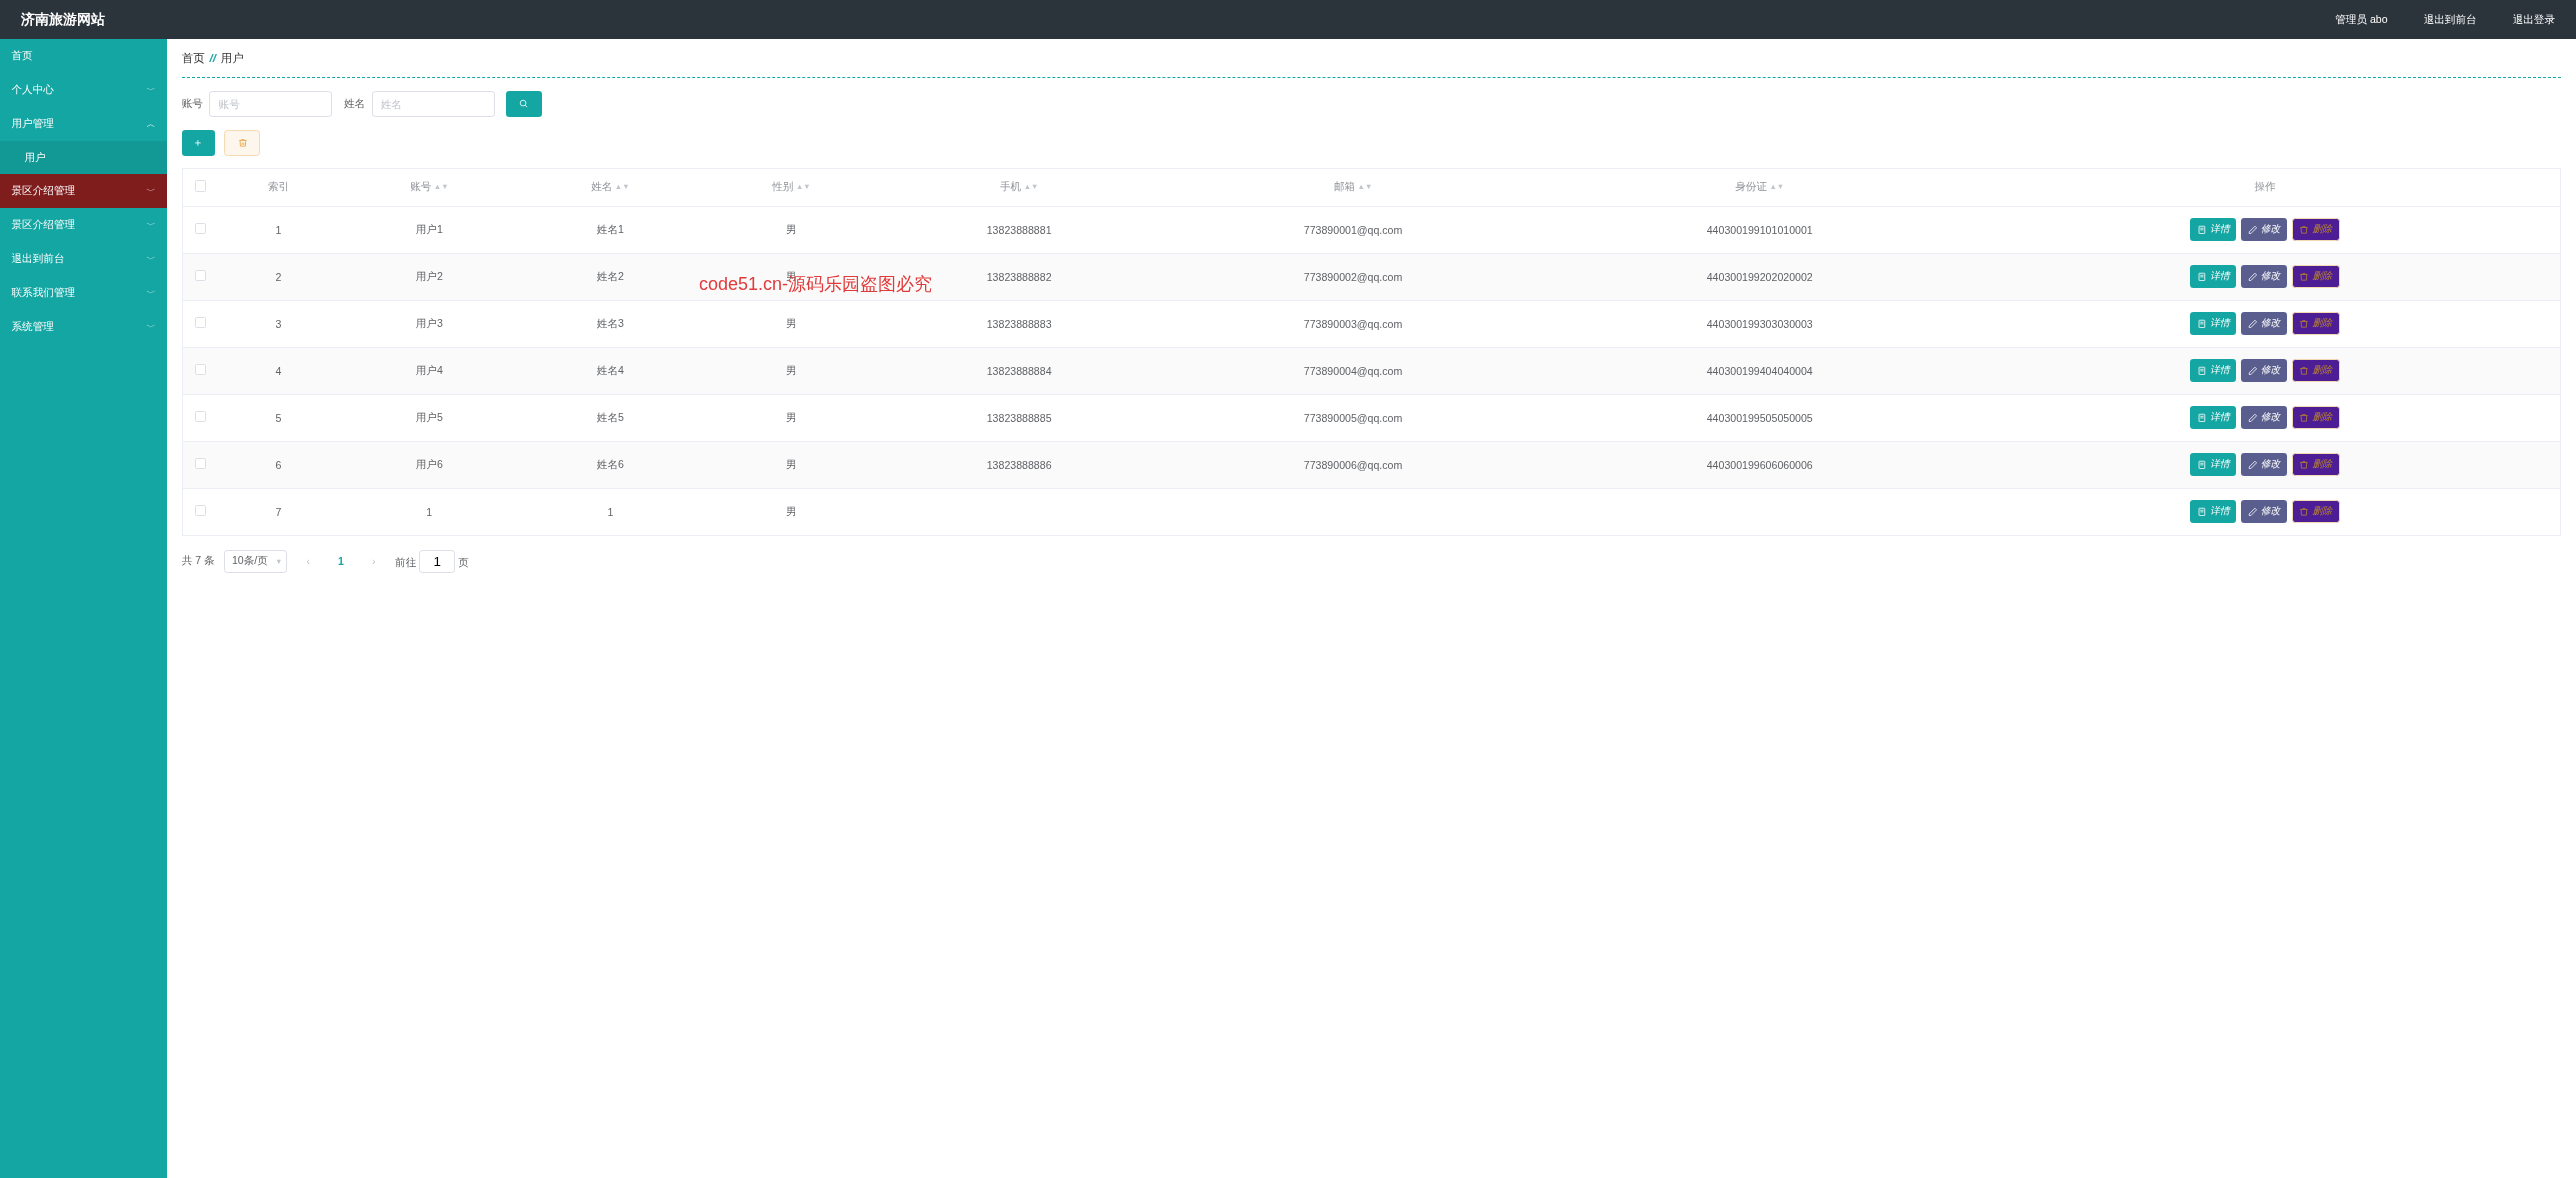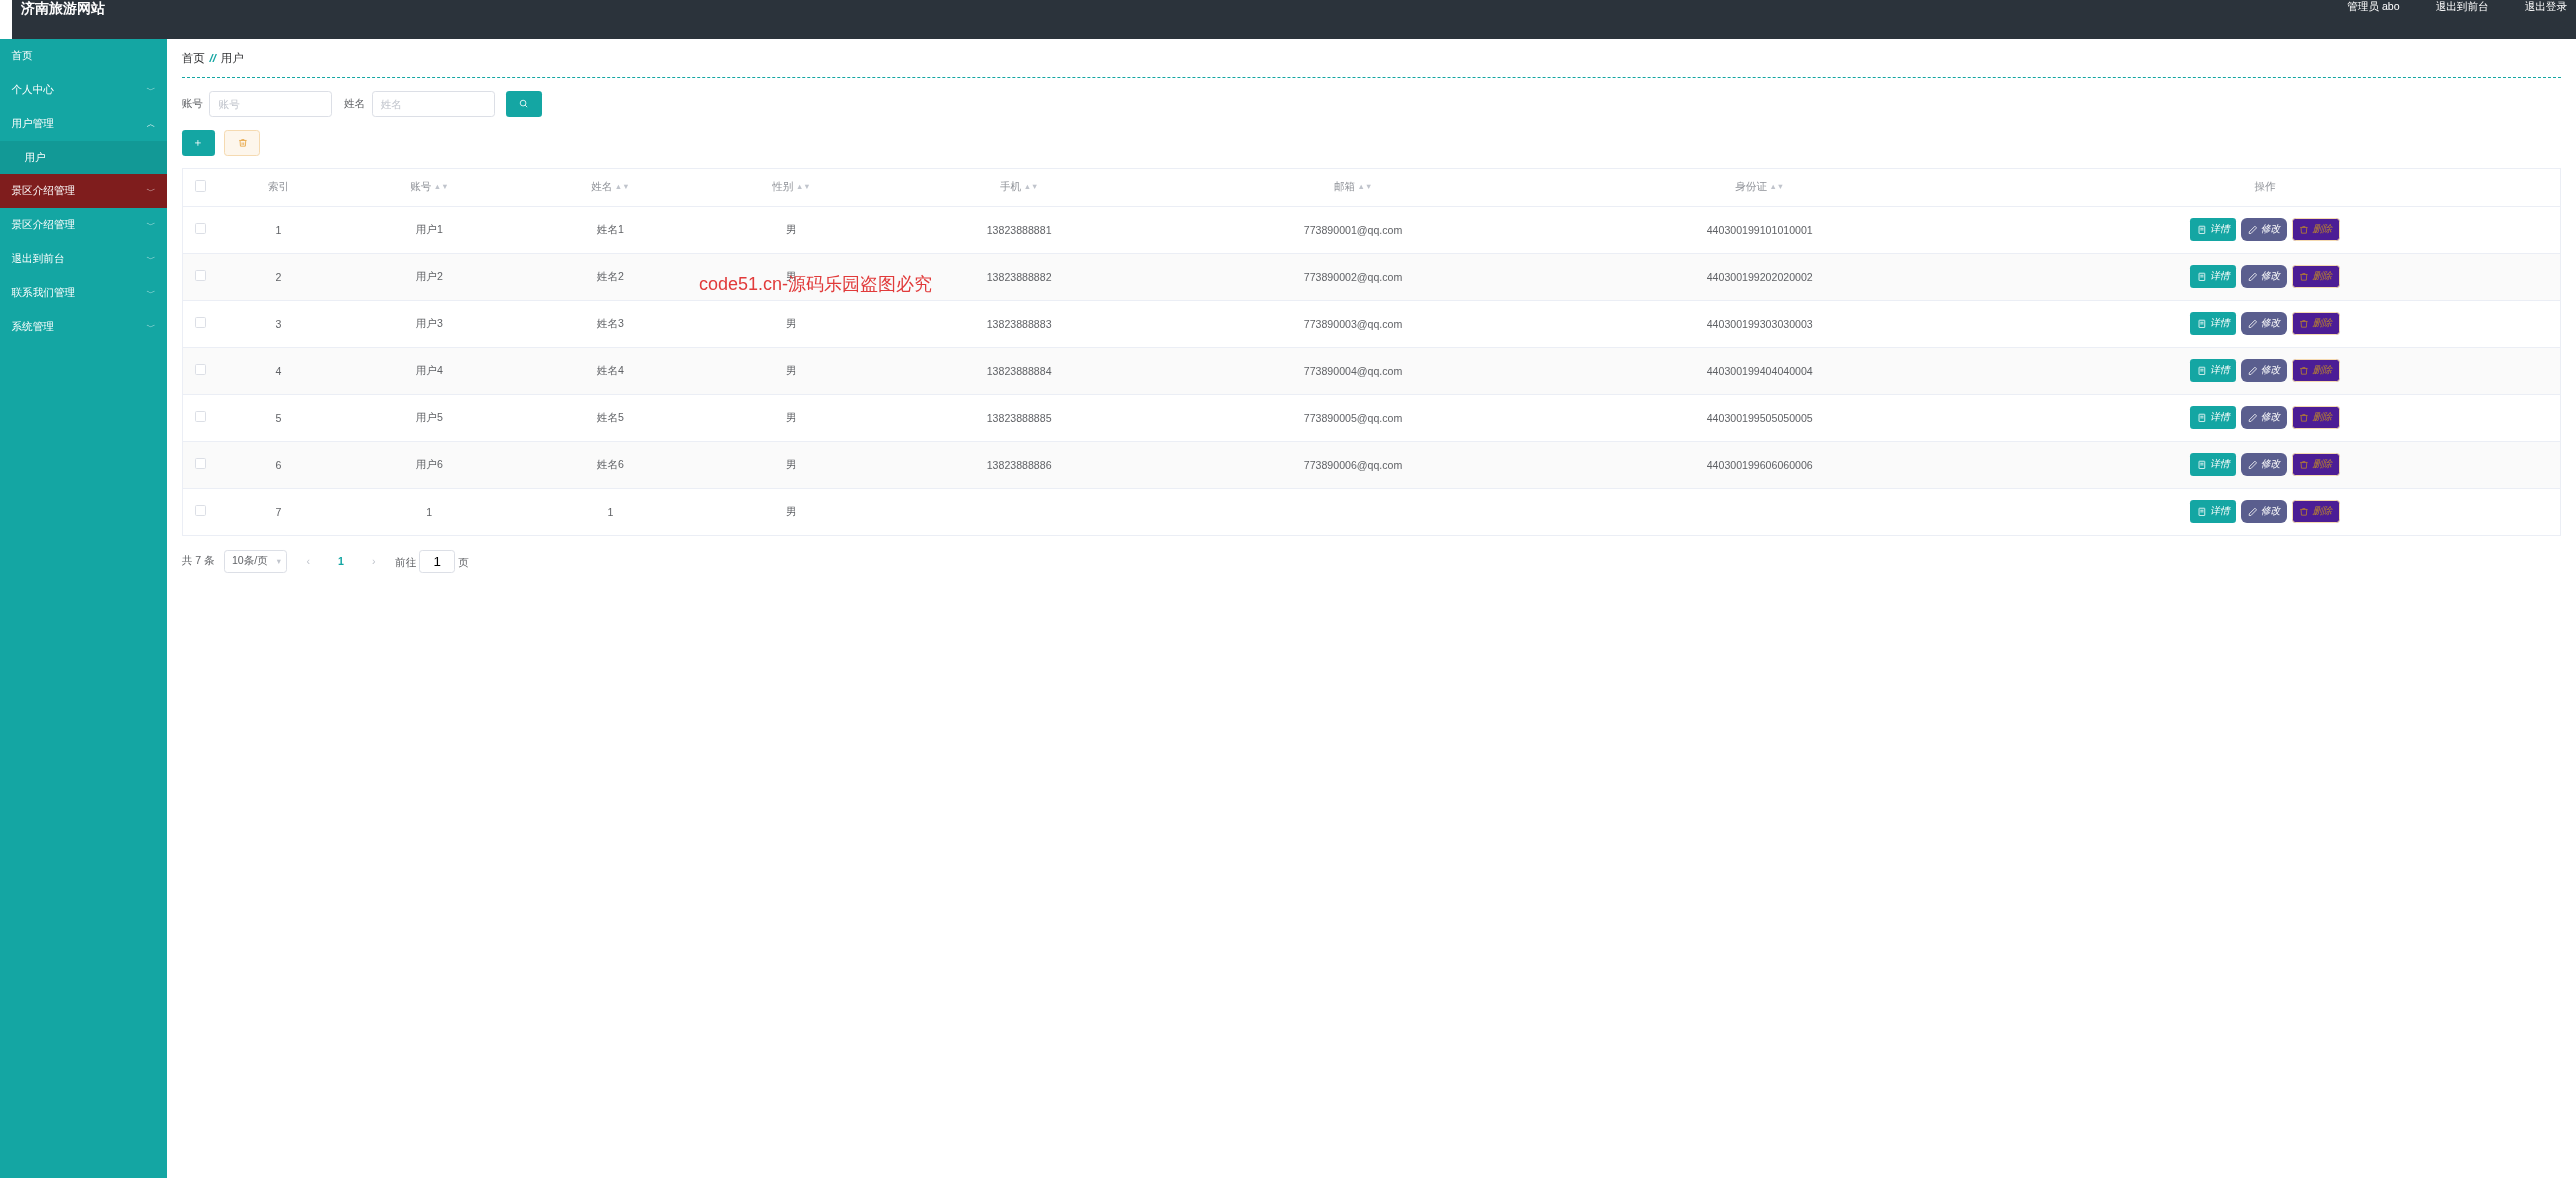--- a/index.html
+++ b/index.html
@@ -1,20 +1,20 @@
 <!DOCTYPE html>
 <html><head>
 <meta charset="utf-8">
 <style>
   * { box-sizing: border-box; margin: 0; padding: 0; }
   html, body { height: 100%; font-family: "Helvetica Neue", Helvetica, Arial, "微软雅黑", sans-serif; font-size: 10.6px; color: #606266; }
   body { display: flex; flex-direction: column; background: #fff; }
 
   
-  .topbar { height: 39px; background: #2b333b; color: #fff; display: flex; justify-content: space-between; padding: 0 9px; position: relative; z-index: 10; margin-left: 12px; }
+  .topbar { height: 39px; background: #2b333b; color: #fff; display: flex; align-items: center; justify-content: space-between; padding: 0 21px; position: relative; z-index: 10; }
   .topbar .brand { font-size: 14px; font-weight: 600; }
   .topbar .right { display: flex; gap: 36px; font-size: 10.6px; }
   .topbar .right span { cursor: pointer; }
 
   
   .shell { flex: 1; display: flex; min-height: 0; }
 
   
   .sidebar { width: 167px; background: #14a6a3; color: #fff; display: flex; flex-direction: column; overflow-y: auto; }
   .nav-item { padding: 0 11.5px; height: 34px; display: flex; align-items: center; justify-content: space-between; cursor: pointer; font-size: 10.6px; }
@@ -47,21 +47,21 @@
   table.data th, table.data td { padding: 11.5px 6.5px; text-align: center; font-size: 10.6px; color: #606266; background: #fff; }
   table.data th { font-weight: 500; color: #909399; border-bottom: 0.8px solid #ebeef5; position: relative; }
   table.data tbody tr { border-bottom: 0.8px solid #ebeef5; }
   table.data tbody tr:nth-child(even) td { background: #fafafa; }
   .sort-caret { display:inline-flex; flex-direction:column; gap:0; margin-left:2.5px; line-height:4.1px; font-size:7.4px; color:#c0c4cc; vertical-align:middle; }
   .cb { width:11.5px; height:11.5px; border:0.8px solid #dcdfe6; border-radius:1.6px; display:inline-block; background:#fff; }
 
   
   .a-btn { height: 23px; padding: 0 6.5px; border-radius: 3.3px; display: inline-flex; align-items: center; gap: 3.3px; font-size: 9.8px; border:none; cursor:pointer; margin: 0 2.5px; font-style: italic; }
   .a-detail { background:#14a6a3; color:#fff; }
-  .a-edit { background:#5a5e8e; color:#fff;border-radius:6px; }
+  .a-edit { background:#5a5e8e; color:#fff; }
   .a-del { background:#4c1d95; color:#b88230; border:0.8px solid #f5dab1; }
   .a-btn svg, .btn svg { width:9.8px; height:9.8px; }
 
   
   .pager { display:flex; align-items:center; gap:9.8px; margin-top:14px; color:#606266; font-size:10.6px; }
   .pg-select { height:23px; border:0.8px solid #dcdfe6; border-radius:3.3px; padding:0 18px 0 6.5px; position:relative; display:inline-flex; align-items:center; background:#fff; }
   .pg-select .chev-d { position:absolute; right:4.9px; font-size:8.2px; color:#c0c4cc; }
   .pg-btn { width:23px; height:23px; display:inline-flex; align-items:center; justify-content:center; color:#c0c4cc; cursor:pointer; }
   .pg-cur { color:#14a6a3; font-weight:600; width:23px; text-align:center; }
   .pg-jump input { width:36px; height:23px; border:0.8px solid #dcdfe6; border-radius:3.3px; text-align:center; }

